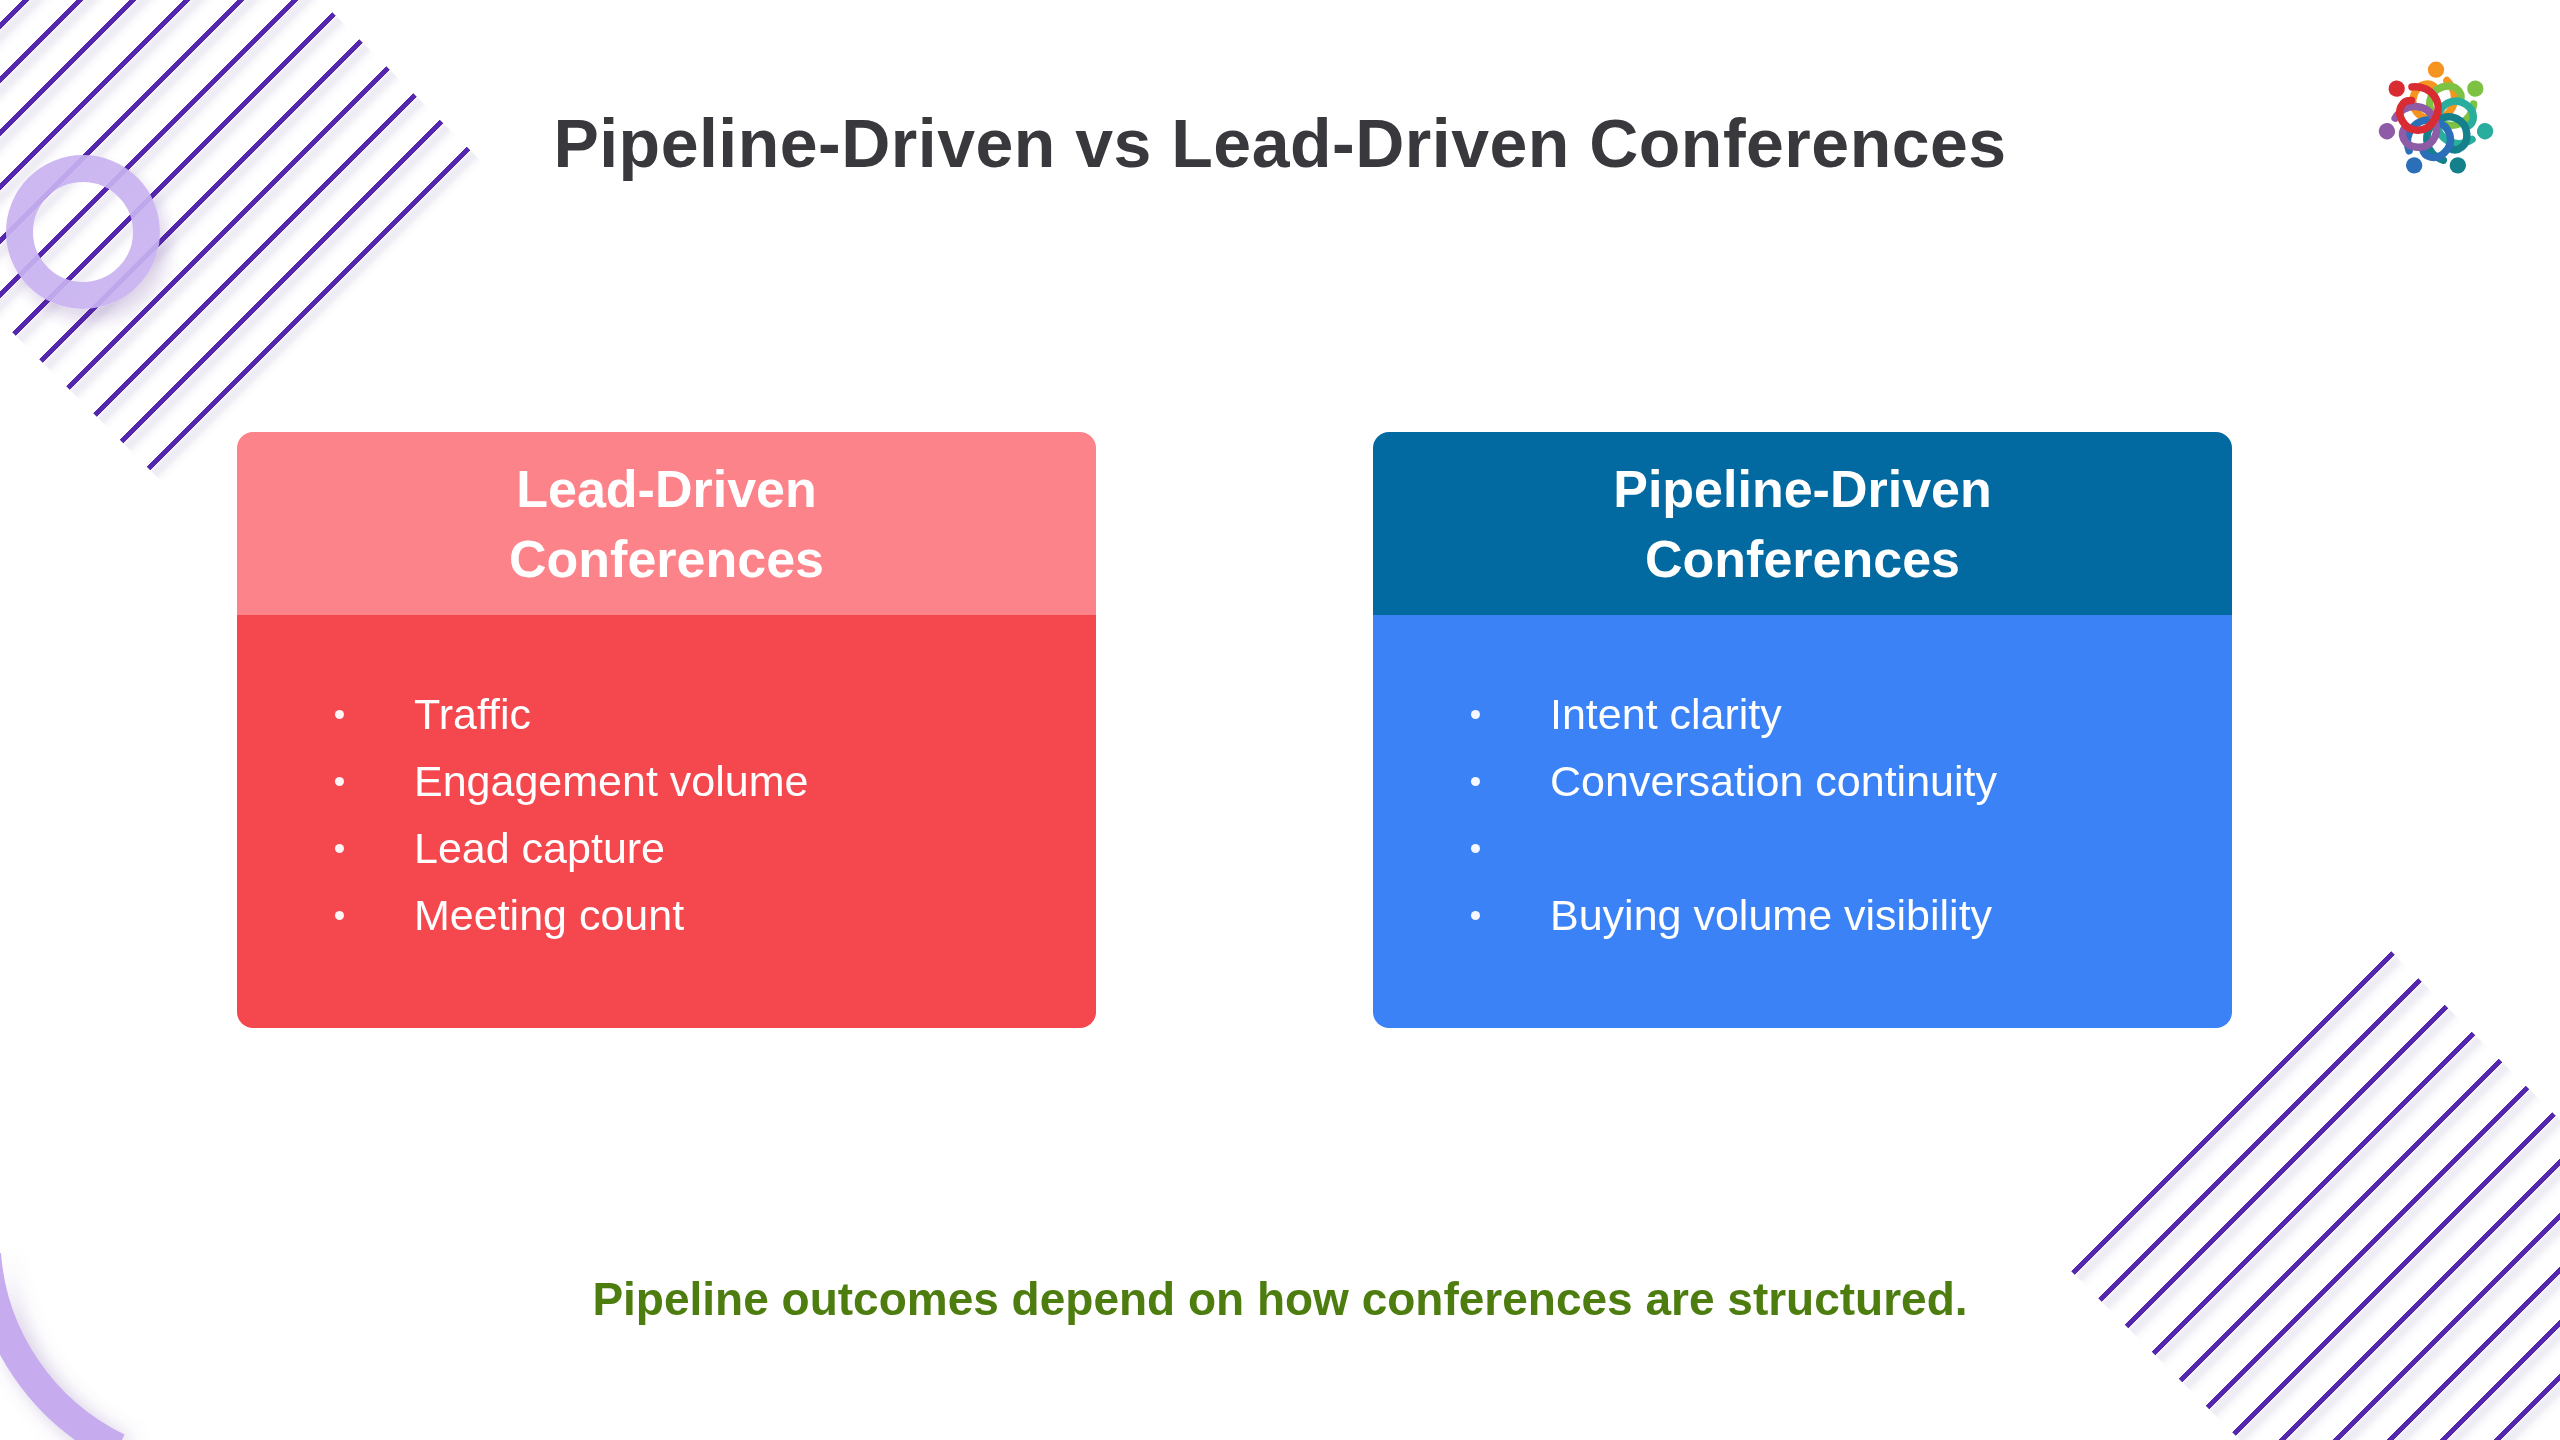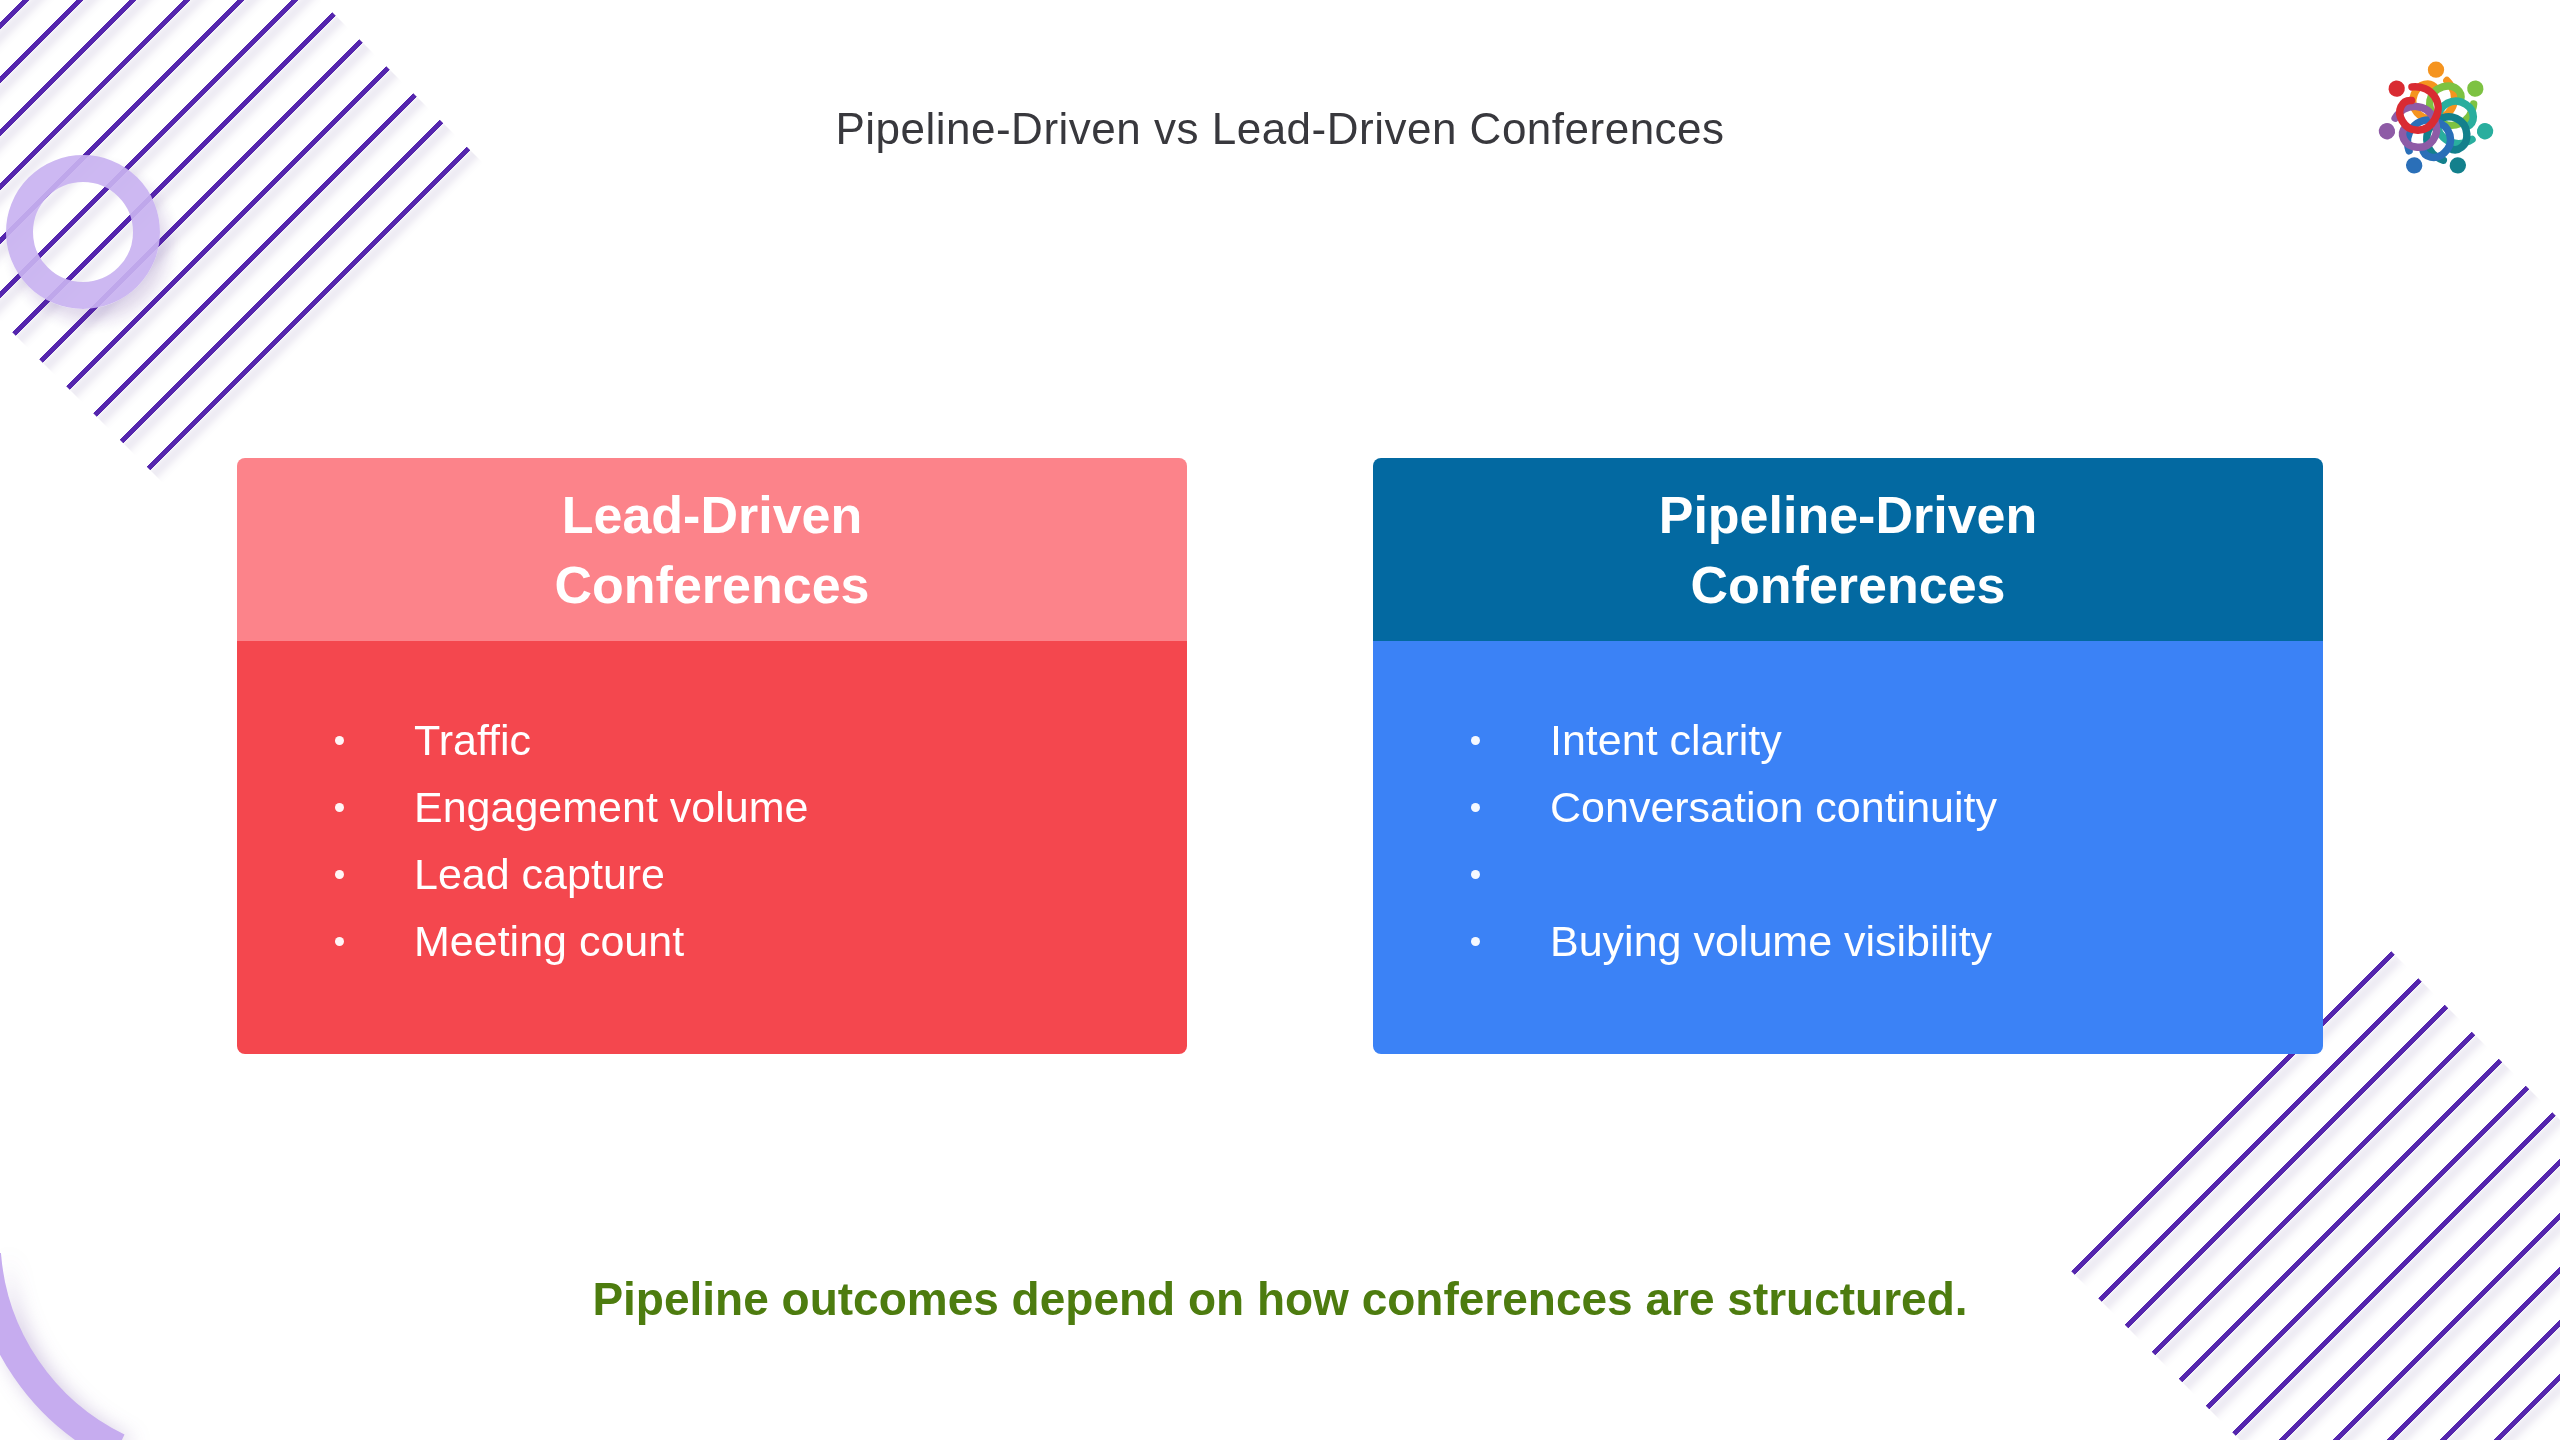--- a/index.html
+++ b/index.html
@@ -40,35 +40,35 @@
   .logo {
     position: absolute;
     left: 2368px; top: 52px;
     width: 136px; height: 136px;
   }
 
   
   .title {
     position: absolute; left: 0; right: 0; top: 104px;
     margin: 0; text-align: center;
-    font-size: 44px; font-weight: 400;
+    font-size: 68px; font-weight: 700;
     color: #38383D; letter-spacing: 0.5px;
   }
   .caption {
     position: absolute; left: 0; right: 0; top: 1272px;
     margin: 0; text-align: center;
     font-size: 46px; font-weight: bold;
     color: #4d7c0f;
   }
 
   
   .card {
-    position: absolute; top: 458px;
-    width: 950px; height: 596px;
-    border-radius: 8px; overflow: hidden;
+    position: absolute; top: 432px;
+    width: 859px; height: 596px;
+    border-radius: 16px; overflow: hidden;
   }
   .card-left  { left: 237px; }
   .card-right { left: 1373px; }
 
   .card-header {
     height: 183px;
     display: flex; flex-direction: column;
     justify-content: center; align-items: center;
     text-align: center;
     color: #ffffff; font-weight: bold;

